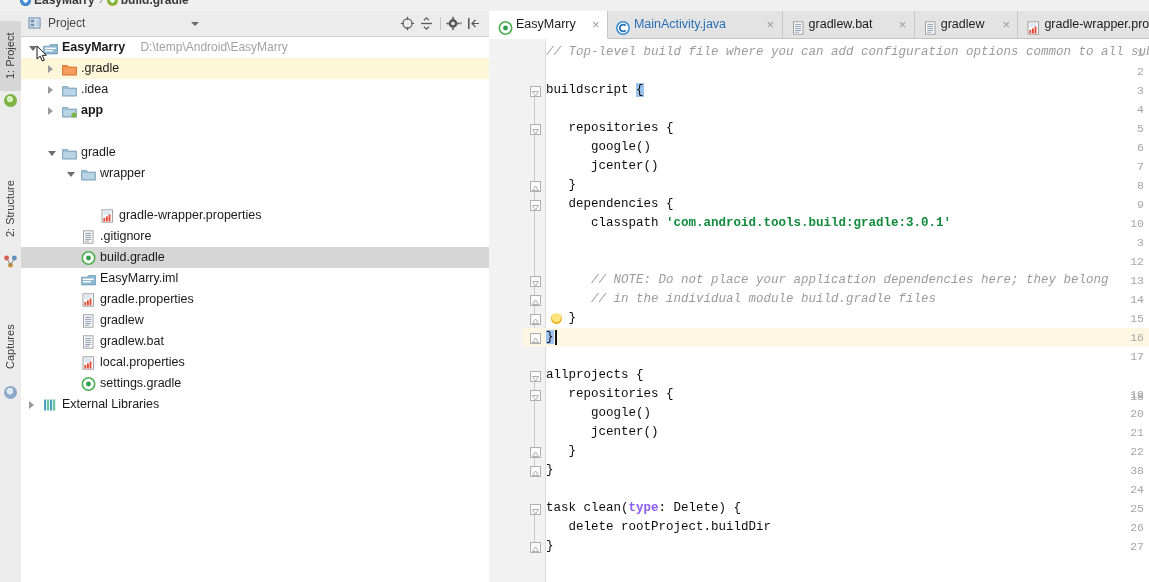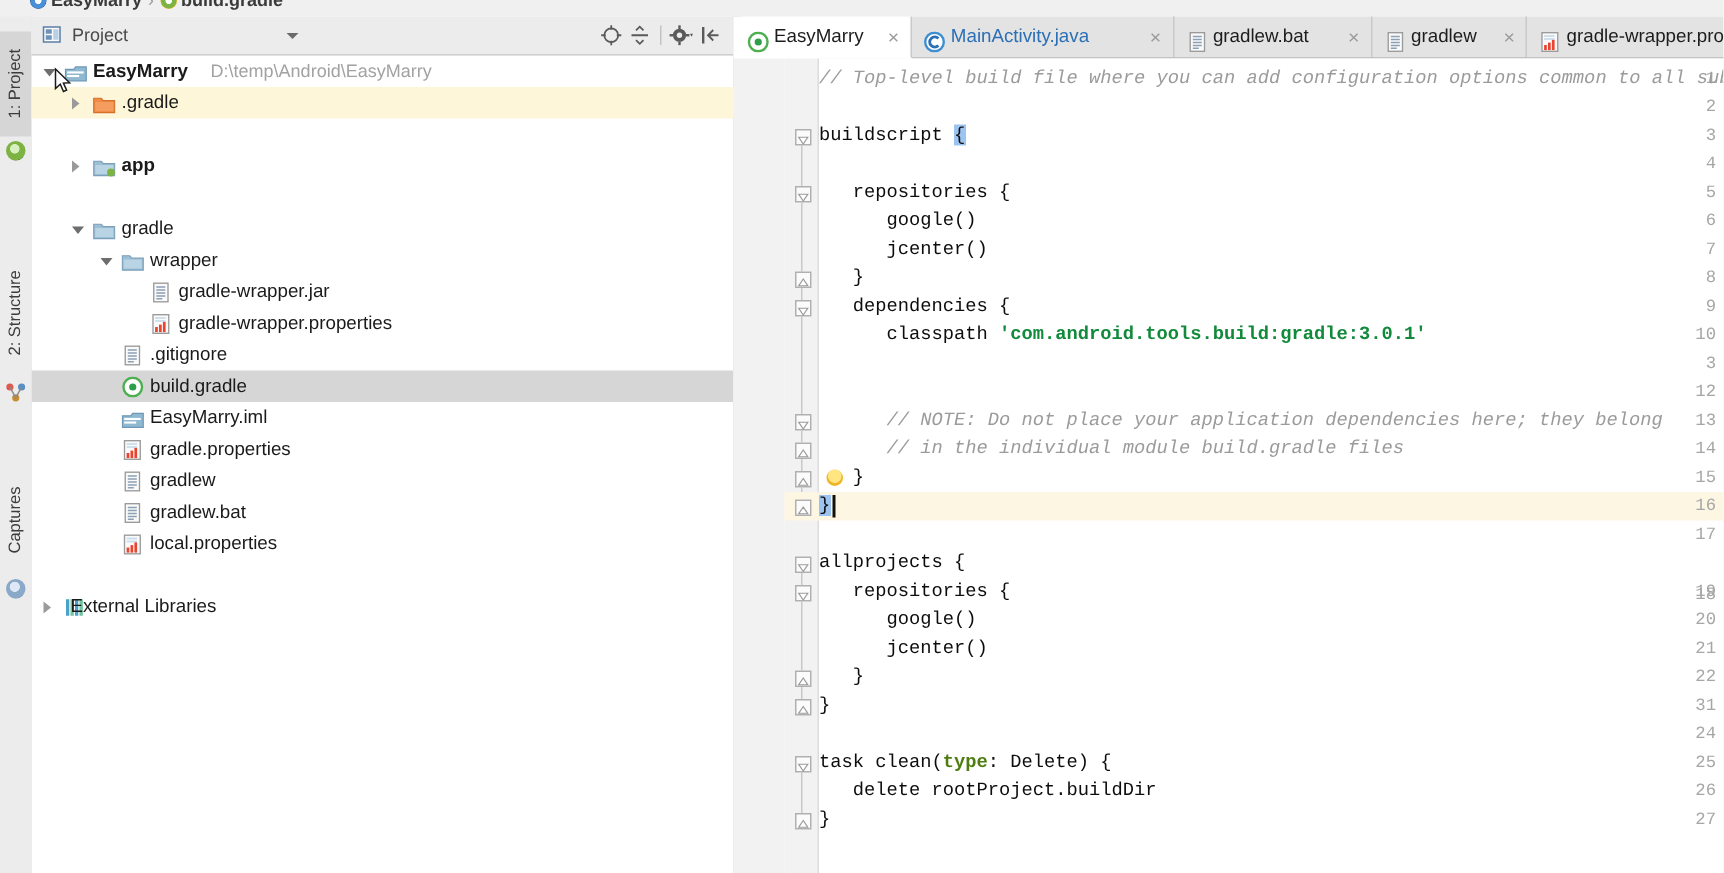--- a/index.html
+++ b/index.html
@@ -93,21 +93,21 @@
   .code-wrap{position:absolute;left:0;top:28px;width:660px;height:543px;background:#fff;overflow:hidden;}
   .gutter{position:absolute;left:0;top:0;width:34px;height:543px;background:#f2f2f2;}
   .foldcol{position:absolute;left:34px;top:0;width:22px;height:543px;background:#f2f2f2;
      border-right:1px solid #dcdcdc;}
   .lnum{position:absolute;right:5px;height:19px;line-height:19px;font-size:11.5px;
      color:#a6a6a6;font-family:"Liberation Mono",monospace;}
   .codeline{position:absolute;left:57px;height:19px;line-height:19px;
      font-family:"Liberation Mono",monospace;font-size:12.5px;white-space:pre;color:#0d0d0d;}
   .cl-hl{position:absolute;left:34px;width:626px;height:19px;background:#fdf6e3;}
   .cmt{color:#9b9b9b;font-style:italic;}
-  .kw{color:#4d7c0f;font-weight:bold;}
+  .kw{color:#8b5cf6;font-weight:bold;}
   .str{color:#128a3c;font-weight:bold;}
   .selbrace{background:#9dc4f0;}
   .foldmark{position:absolute;left:7px;width:9px;height:9px;border:1px solid #b0b0b0;background:#fbfbfb;}
   .foldline{position:absolute;left:11px;width:1px;background:#c8c8c8;}
   .bulb{position:absolute;width:11px;height:11px;border-radius:50%;
      background:radial-gradient(circle at 50% 40%,#ffe680 0 50%,#f0b429 55% 100%);}
   .caret{position:absolute;width:2px;height:15px;background:#111;}
 
   
   .mouse{position:absolute;width:12px;height:18px;z-index:60;}
@@ -195,20 +195,28 @@
           <span class="tlabel tpath" style="left: 119.4px;">D:\temp\Android\EasyMarry</span>
         </div>
         <div class="trow hl-yellow" style="top: 21px; position: absolute; left: 0px; width: 524px;">
           <span class="tw closed" style="left: 27px; top: 7px;"></span>
           <span class="tico" style="left: 41px;"><svg width="15" height="13" viewBox="0 0 15 13">
               <path d="M0.5 2.5h5l1.3 1.6h7.7v8H0.5z" fill="#ef8b47" stroke="#d66f29" stroke-width=".8"></path>
               <rect x="1.5" y="5" width="12" height="6" fill="#f59d5e"></rect>
             </svg></span>
           <span class="tlabel" style="left: 60px;">.gradle</span>
         </div>
+        <div class="trow" style="top: 42px; position: absolute; left: 0px; width: 468px;">
+          <span class="tw closed" style="left: 27px; top: 7px;"></span>
+          <span class="tico" style="left: 41px;"><svg width="15" height="13" viewBox="0 0 15 13">
+              <path d="M0.5 2.5h5l1.3 1.6h7.7v8H0.5z" fill="#9dbfd4" stroke="#7ba0ba" stroke-width=".8"></path>
+              <rect x="1.5" y="5" width="12" height="6" fill="#b9d4e4"></rect>
+            </svg></span>
+          <span class="tlabel" style="left: 60px;">.idea</span>
+        </div>
         <div class="trow" style="top: 63px; position: absolute; left: 0px; width: 468px;">
           <span class="tw closed" style="left: 27px; top: 7px;"></span>
           <span class="tico" style="left: 41px;"><svg width="15" height="13" viewBox="0 0 15 13">
               <path d="M0.5 2.5h5l1.3 1.6h7.7v8H0.5z" fill="#9dbfd4" stroke="#7ba0ba" stroke-width=".8"></path>
               <rect x="1.5" y="5" width="12" height="6" fill="#b9d4e4"></rect>
               <circle cx="12" cy="10" r="2.6" fill="#7cb342"></circle>
             </svg></span>
           <span class="tlabel bold" style="left: 60px;">app</span>
         </div>
         <div class="trow" style="top: 105px; position: absolute; left: 0px; width: 468px;">
@@ -220,29 +228,20 @@
           <span class="tlabel" style="left: 60px;">gradle</span>
         </div>
         <div class="trow" style="top: 126px; position: absolute; left: 0px; width: 468px;">
           <span class="tw open" style="left: 46px; top: 9px;"></span>
           <span class="tico" style="left: 60px;"><svg width="15" height="13" viewBox="0 0 15 13">
               <path d="M0.5 2.5h5l1.3 1.6h7.7v8H0.5z" fill="#9dbfd4" stroke="#7ba0ba" stroke-width=".8"></path>
               <rect x="1.5" y="5" width="12" height="6" fill="#b9d4e4"></rect>
             </svg></span>
           <span class="tlabel" style="left: 79px;">wrapper</span>
         </div>
-        <div class="trow" style="top: 147px; position: absolute; left: 0px; width: 468px;">
-          <span class="tico" style="left: 79px;"><svg width="15" height="14" viewBox="0 0 15 14">
-              <rect x="2.5" y="0.8" width="9.5" height="12.4" fill="#fafafa" stroke="#9a9a9a" stroke-width=".9"></rect>
-              <g stroke="#8ba0b5" stroke-width="1">
-                <path d="M4.2 3.4h6M4.2 5.4h6M4.2 7.4h6M4.2 9.4h6M4.2 11.2h4"></path>
-              </g>
-            </svg></span>
-          <span class="tlabel" style="left: 98px;">gradle-wrapper.jar</span>
-        </div>
         <div class="trow" style="top: 168px; position: absolute; left: 0px; width: 468px;">
           <span class="tico" style="left: 79px;"><svg width="15" height="14" viewBox="0 0 15 14">
               <rect x="2" y="0.8" width="10.5" height="12.4" fill="#fafafa" stroke="#9a9a9a" stroke-width=".9"></rect>
               <g fill="#c9dced">
                 <rect x="3.4" y="2.4" width="7" height="1.2"></rect>
                 <rect x="3.4" y="4.4" width="7" height="1.2"></rect>
               </g>
               <g fill="#e8442f">
                 <rect x="3.4" y="9" width="1.8" height="3.4"></rect>
                 <rect x="6" y="7.4" width="1.8" height="5"></rect>
@@ -315,32 +314,39 @@
                 <rect x="3.4" y="2.4" width="7" height="1.2"></rect>
                 <rect x="3.4" y="4.4" width="7" height="1.2"></rect>
               </g>
               <g fill="#e8442f">
                 <rect x="3.4" y="9" width="1.8" height="3.4"></rect>
                 <rect x="6" y="7.4" width="1.8" height="5"></rect>
                 <rect x="8.6" y="5.6" width="1.8" height="6.8"></rect>
               </g>
             </svg></span>
           <span class="tlabel" style="left: 79px;">local.properties</span>
+        </div>
+        <div class="trow" style="top: 336px; position: absolute; left: 0px; width: 468px;">
+          <span class="tico" style="left: 60px;"><svg width="15" height="14" viewBox="0 0 15 14">
+              <circle cx="7.5" cy="7" r="6.2" fill="#ffffff" stroke="#4caf50" stroke-width="1.6"></circle>
+              <circle cx="7.5" cy="7" r="2.4" fill="#2e9e4a"></circle>
+            </svg></span>
+          <span class="tlabel" style="left: 79px;">settings.gradle</span>
         </div>
         <div class="trow" style="top: 357px; position: absolute; left: 0px; width: 468px;">
           <span class="tw closed" style="left: 8px; top: 7px;"></span>
           <span class="tico" style="left: 22px;"><svg width="15" height="14" viewBox="0 0 15 14">
               <g>
                 <rect x="1" y="1.5" width="2.2" height="11" fill="#4aa3c7"></rect>
                 <rect x="4" y="1.5" width="2.2" height="11" fill="#6fc3a0"></rect>
                 <rect x="7" y="1.5" width="2.2" height="11" fill="#4aa3c7"></rect>
                 <rect x="10" y="1.5" width="2.2" height="11" fill="#6fc3a0"></rect>
               </g>
             </svg></span>
-          <span class="tlabel" style="left: 26px;">External Libraries</span>
+          <span class="tlabel" style="left: 41px;">External Libraries</span>
         </div>
       </div>
   </div>
 
   <div class="editor">
     <div class="tabbar" id="tabbar">
         <div class="etab active" style="left: 0px; width: 117.9px;">
           <span class="ti" style="position: absolute; left: 9px; top: 7px;"><svg width="15" height="14" viewBox="0 0 15 14">
               <circle cx="7.5" cy="7" r="6.2" fill="#ffffff" stroke="#4caf50" stroke-width="1.6"></circle>
               <circle cx="7.5" cy="7" r="2.4" fill="#2e9e4a"></circle>
@@ -467,21 +473,21 @@
           <div class="codeline" style="top: 346px; left: 79.5px;">repositories {</div>
           <div class="lnum" style="top: 365px;">20</div>
           <div class="codeline" style="top: 365px; left: 102px;">google()</div>
           <div class="lnum" style="top: 384px;">21</div>
           <div class="codeline" style="top: 384px; left: 102px;">jcenter()</div>
           <div class="lnum" style="top: 403px;">22</div>
           <div class="foldmark" style="top: 408px; left: 41px;"><svg width="9" height="9" viewBox="0 0 9 9">
               <path d="M1.5 6.5h6L4.5 2z" fill="#fff" stroke="#9a9a9a" stroke-width=".8"></path>
             </svg></div>
           <div class="codeline" style="top: 403px; left: 79.5px;">}</div>
-          <div class="lnum" style="top: 422px;">31</div>
+          <div class="lnum" style="top: 422px;">38</div>
           <div class="foldmark" style="top: 427px; left: 41px;"><svg width="9" height="9" viewBox="0 0 9 9">
               <path d="M1.5 6.5h6L4.5 2z" fill="#fff" stroke="#9a9a9a" stroke-width=".8"></path>
             </svg></div>
           <div class="codeline" style="top: 422px; left: 57px;">}</div>
           <div class="lnum" style="top: 441px;">24</div>
           <div class="lnum" style="top: 460px;">25</div>
           <div class="foldmark" style="top: 465px; left: 41px;"><svg width="9" height="9" viewBox="0 0 9 9">
               <path d="M1.5 2.5h6L4.5 7z" fill="#fff" stroke="#9a9a9a" stroke-width=".8"></path>
             </svg></div>
           <div class="codeline" style="top: 460px; left: 57px;">task clean(<span class="kw">type</span>: Delete) {</div>

